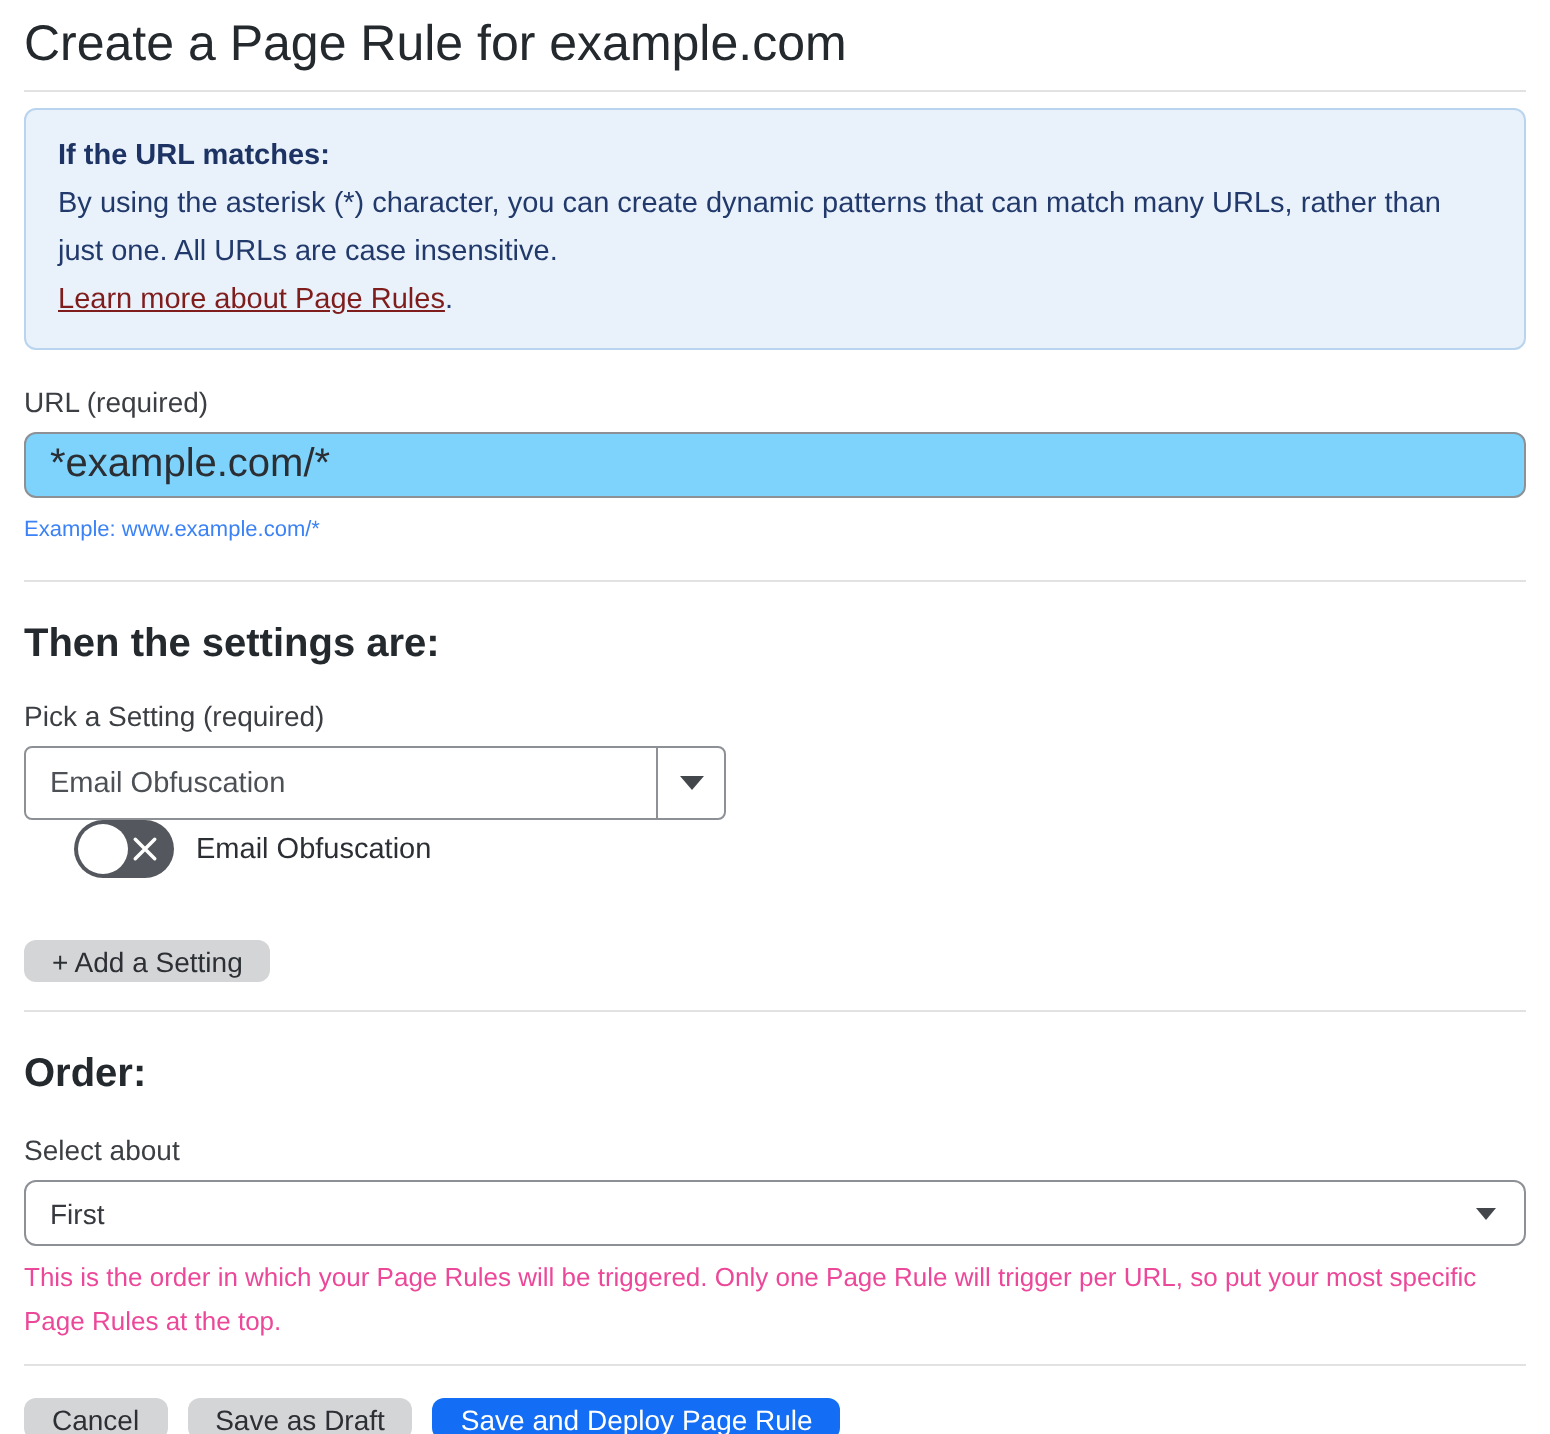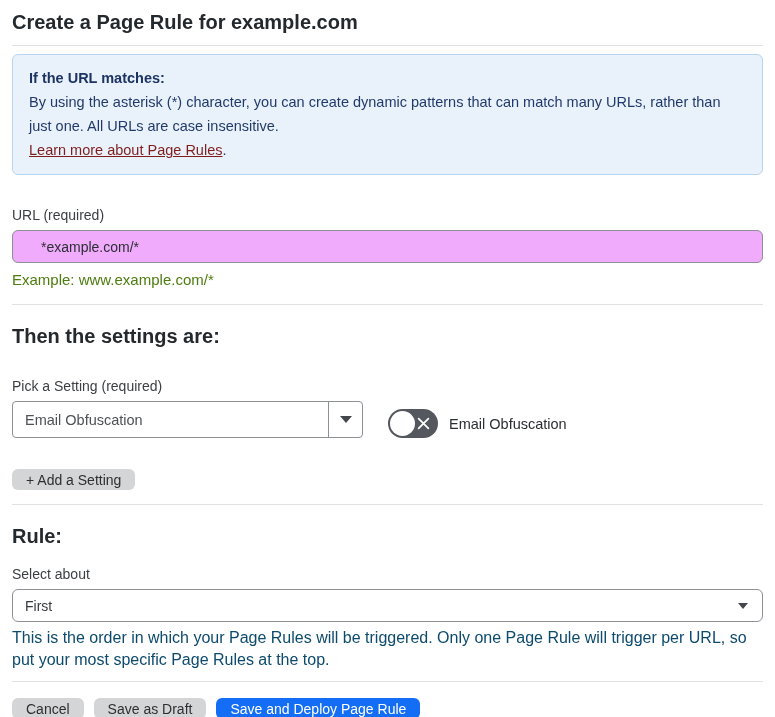--- a/index.html
+++ b/index.html
@@ -9,23 +9,23 @@
     height: 717px;
     font-family: "Liberation Sans", "DejaVu Sans", sans-serif;
     color: #36393d;
     font-size: 14px;
     overflow: hidden;
   }
   .container { padding: 8px 12px 16px 12px; }
 
   h1.page-title {
     margin: 0;
-    font-size: 20px;
+    font-size: 25px;
     line-height: 28px;
-    font-weight: 700;
+    font-weight: 400;
     color: #24292e;
   }
   .divider {
     height: 1px;
     background: #e2e2e2;
     border: none;
     margin: 0;
   }
   .divider.under-title { margin-top: 9px; }
 
@@ -46,64 +46,65 @@
   }
   .info-box a.info-link {
     color: #7f1d1d;
     text-decoration: underline;
     cursor: pointer;
   }
   .info-box .link-suffix { color: #22396b; }
 
   
   .field-label {
-    margin-top: 32px;
+    margin-top: 18px;
     font-size: 14px;
     color: #3b3e42;
     line-height: 17px;
   }
   .helper-text {
     margin-top: 6px;
-    font-size: 15px;
-    color: #4d7c0f;
+    font-size: 11px;
+    color: #3b82f6;
     line-height: 21px;
   }
 
   
   .url-input {
     display: block;
     width: 100%;
     margin-top: 6px;
     height: 33px;
-    background: #f0abfc;
+    background: #7dd3fc;
     border: 1px solid #8d9095;
     border-radius: 6px;
-    padding: 0 28px;
+    padding: 0 12px;
     font-family: "Liberation Sans", "DejaVu Sans", sans-serif;
-    font-size: 14px;
+    font-size: 20px;
     color: #2b2e33;
     outline: none;
   }
 
   .divider.sec { margin-top: 14px; }
 
   h2.section-heading {
     margin: 21px 0 0 0;
     font-size: 20px;
     line-height: 20px;
     font-weight: 700;
     color: #24292e;
   }
   .field-label.tight { }
 
   
   .setting-row {
     margin-top: 6px;
     display: flex;
-    align-items: flex-end;
+    align-items: flex-start;
+    flex-direction: column;
   }
   .setting-select {
     width: 351px;
     height: 37px;
     background: #ffffff;
     border: 1px solid #8d9095;
     border-radius: 4px;
     display: flex;
     align-items: stretch;
     cursor: pointer;
@@ -203,21 +204,21 @@
   }
   .order-select .caret-down {
     position: absolute;
     right: 14px;
     top: 13px;
     border-left-width: 5.5px;
     border-right-width: 5.5px;
     border-top-width: 6.5px;
   }
 
-  .order-help { margin-top: 5px; font-size: 16px; line-height: 22px; color: #0c4a6e; }
+  .order-help { margin-top: 5px; font-size: 13px; line-height: 22px; color: #ec4899; }
 
   .divider.footer-div { margin-top: 10px; }
   .footer-actions {
     margin-top: 16px;
     display: flex;
     align-items: center;
     gap: 10px;
   }
 </style>
 </head>
@@ -261,21 +262,21 @@
         </span>
       </div>
       <span class="toggle-label">Email Obfuscation</span>
     </div>
   </div>
 
   <button class="btn btn-gray add-setting-btn">+ Add a Setting</button>
 
   <hr class="divider sec">
 
-  <h2 class="section-heading">Rule:</h2>
+  <h2 class="section-heading">Order:</h2>
 
   <div class="field-label" style="margin-top:20px;">Select about</div>
 
   <div class="order-select" role="combobox">
     <span>First</span>
     <span class="caret-down"></span>
   </div>
 
   <div class="order-help">This is the order in which your Page Rules will be triggered. Only one Page Rule will trigger per URL, so put your most specific Page Rules at the top.</div>
 

